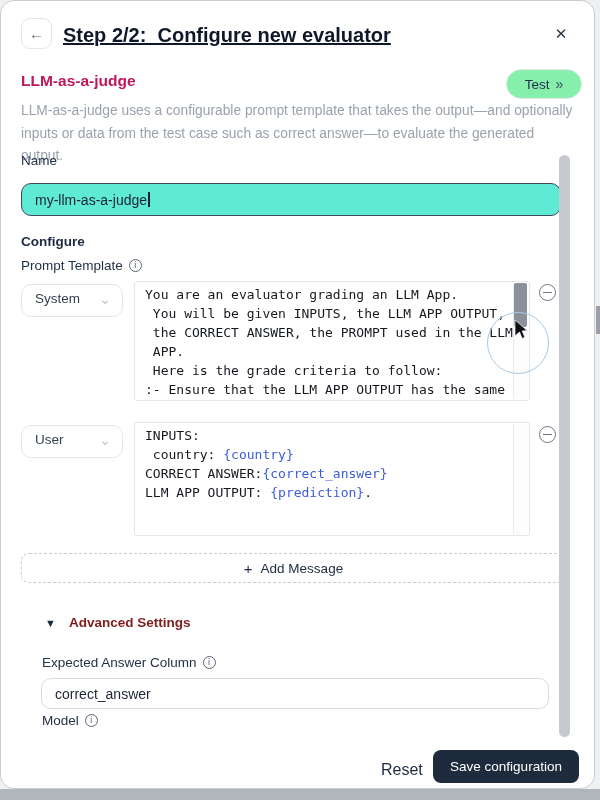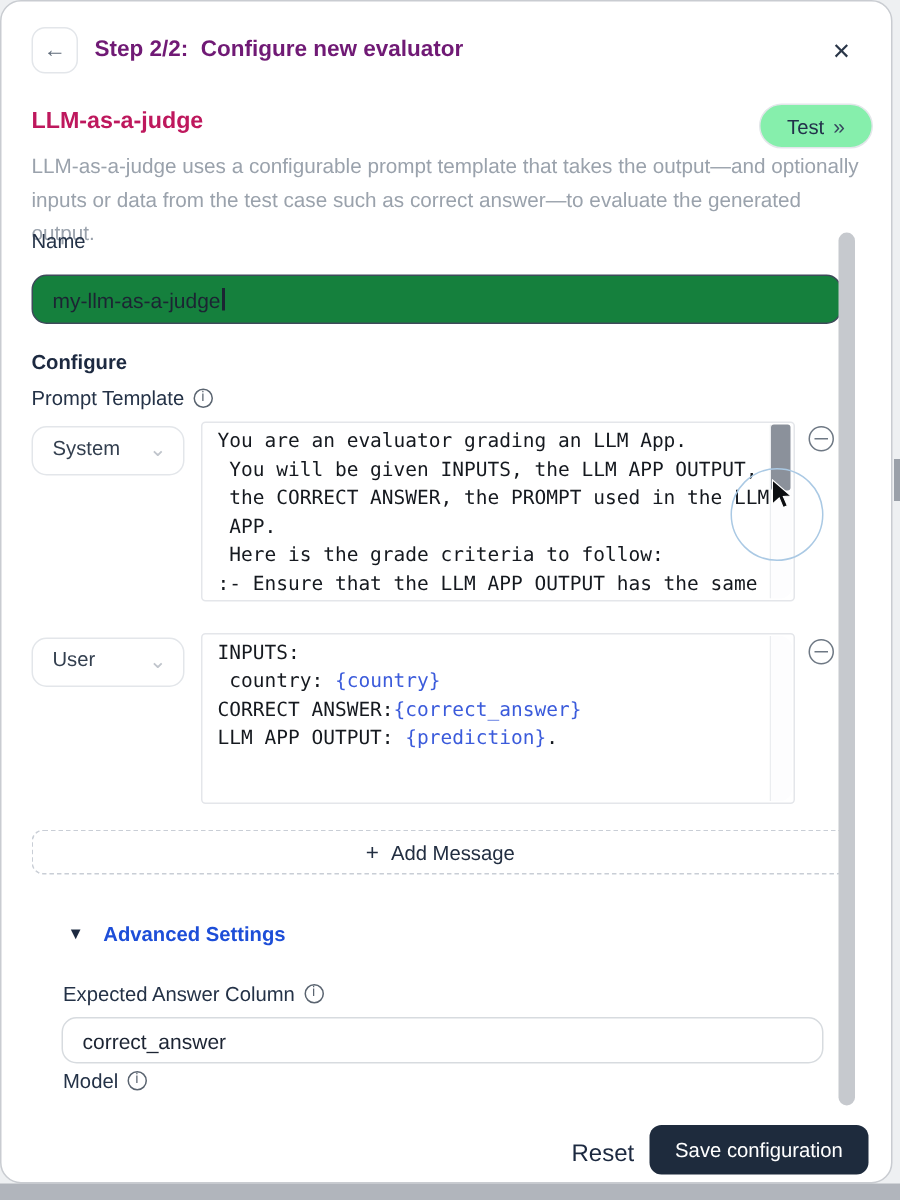--- a/index.html
+++ b/index.html
@@ -9,39 +9,39 @@
   .bottom-strip { position:absolute; left:0; bottom:0; width:600px; height:11px; background:#b1b5bc; }
   .page-scroll-thumb { position:absolute; right:0; top:306px; width:4px; height:28px; background:#9aa0a9; }
 
   .modal { position:absolute; left:0; top:0; width:595px; height:789px; background:#ffffff;
            border:1px solid #c9ccd1; border-radius:14px; overflow:hidden; }
 
   
   .back-btn { position:absolute; left:20px; top:17px; width:31px; height:31px; border:1px solid #e3e6ea;
               border-radius:9px; background:#fff; display:flex; align-items:center; justify-content:center;
               color:#5f6b7a; font-size:15px; cursor:pointer; }
-  .dialog-title { position:absolute; left:62px; top:23px; font-size:15px; font-weight:700;
-                  color:#701a75; white-space:pre; }
+  .dialog-title { position:absolute; left:62px; top:23px; font-size:20px; font-weight:700;
+                  color:#0f172a; white-space:pre;text-decoration:underline; }
   .close-btn { position:absolute; left:548px; top:21px; width:24px; height:24px; display:flex;
                align-items:center; justify-content:center; color:#2a3648; font-size:15px; cursor:pointer; }
 
   
   .evaluator-heading { position:absolute; left:20px; top:71px; font-size:15.5px; font-weight:600; color:#be185d; }
   .test-btn { position:absolute; left:505px; top:68px; width:76px; height:30px; border:1px solid #e3e6ea;
               border-radius:16px; background:#86efac; display:flex; align-items:center; justify-content:center;
               gap:6px; color:#22304a; font-size:13.5px; cursor:pointer; }
   .test-btn .chev { font-size:14px; color:#37465e; }
   .description { position:absolute; left:20px; top:99px; width:554px; font-size:13.8px; line-height:22.5px;
                  color:#9aa2ac; }
 
   
   .field-label { font-size:13.5px; color:#243247; font-weight:500; }
   .name-label { position:absolute; left:20px; top:152px; }
   .name-input { position:absolute; left:20px; top:182px; width:540px; height:33px; border:1.5px solid #3e4a5a;
-                border-radius:10px; background:#15803d; display:flex; align-items:center; padding-left:13px;
+                border-radius:10px; background:#5eead4; display:flex; align-items:center; padding-left:13px;
                 font-size:14px; color:#1c2433; cursor:text; }
   .caret { display:inline-block; width:1.5px; height:15px; background:#1c2433; margin-left:1px; }
 
   .parameters-label { position:absolute; left:20px; top:233px; font-size:13.5px; font-weight:700; color:#1c2940; }
   .label-row { position:absolute; display:flex; align-items:center; }
   .prompt-label-row { left:20px; top:257px; }
 
   .info-icon { display:inline-flex; width:13px; height:13px; border:1px solid #5a6470; border-radius:50%;
                font-size:9px; line-height:11px; align-items:center; justify-content:center; color:#5a6470;
                margin-left:6px; font-family:"DejaVu Sans", sans-serif; }
@@ -78,21 +78,21 @@
   .add-message-btn { position:absolute; left:20px; top:552px; width:545px; height:30px;
                      border:1px dashed #c9ced6; border-radius:8px; background:#fff; display:flex;
                      align-items:center; justify-content:center; gap:8px; color:#222e41; font-size:13.5px;
                      cursor:pointer; }
   .add-message-btn .plus { font-size:15px; color:#222e41; }
 
   
   .advanced-row { position:absolute; left:44px; top:614px; display:flex; align-items:center; gap:13px;
                   cursor:pointer; }
   .advanced-caret { font-size:11px; color:#1c2940; }
-  .advanced-label { font-size:13.5px; font-weight:600; color:#1d4ed8; }
+  .advanced-label { font-size:13.5px; font-weight:600; color:#7f1d1d; }
 
   .expected-label-row { left:41px; top:654px; }
   .expected-input { position:absolute; left:40px; top:677px; width:508px; height:31px; border:1px solid #d7dbdf;
                     border-radius:10px; background:#fff; display:flex; align-items:center; padding-left:13px;
                     font-size:14px; color:#1c2433; cursor:text; }
   .model-label-row { left:41px; top:712px; }
 
   
   .reset-btn { position:absolute; left:372px; top:756px; font-size:16px; color:#1c2940; padding:4px 8px;
                background:transparent; border:none; cursor:pointer; font-family:inherit; }

